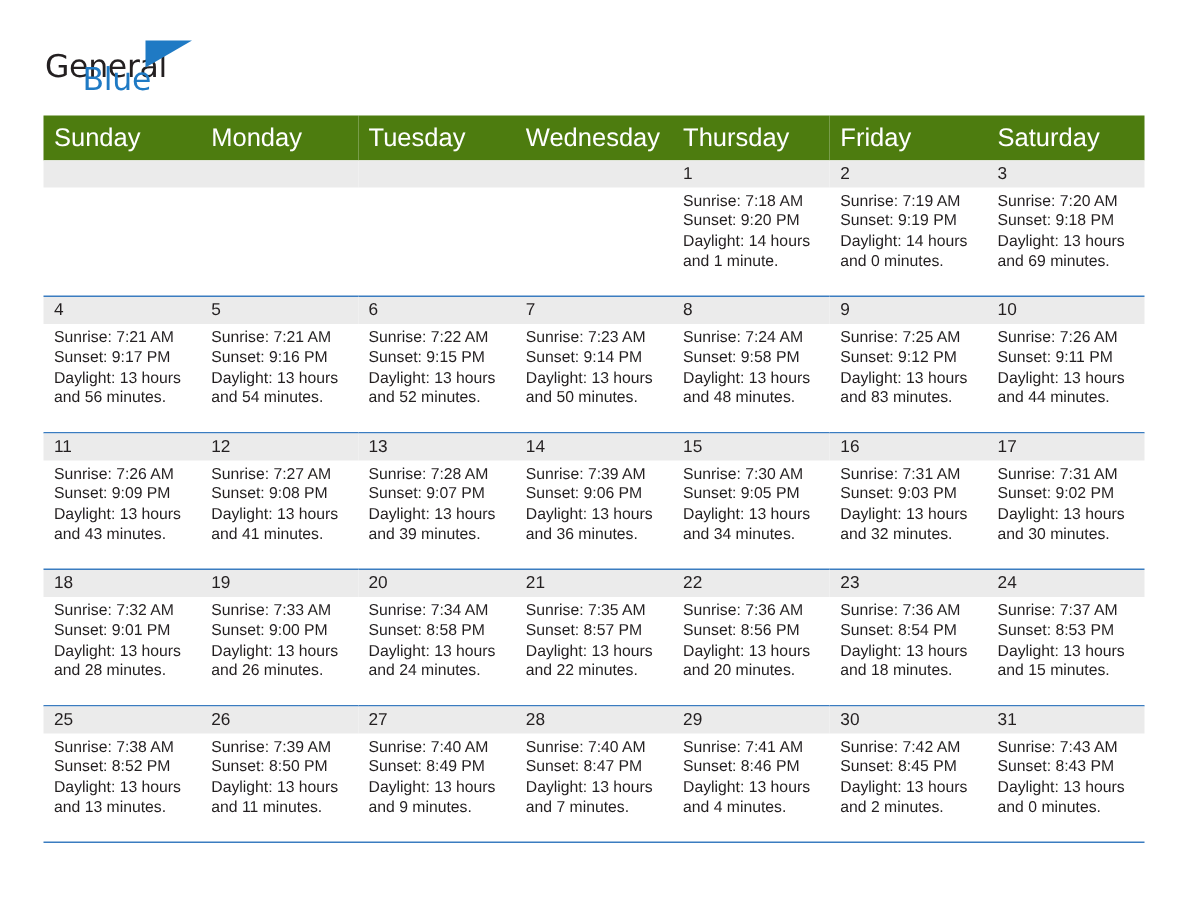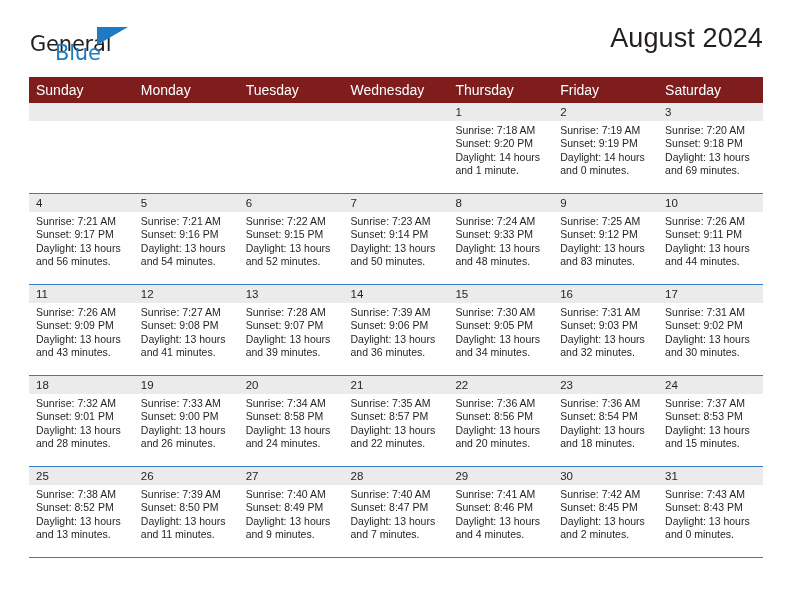--- a/index.html
+++ b/index.html
@@ -88,23 +88,23 @@
 
   
   .calendar {
     width: 734px;
     border-collapse: collapse;
     table-layout: fixed;
     margin-top: 5px;
   }
 
   .calendar th {
-    background: #7f1d1d;
+    background: #4d7c0f;
     color: #ffffff;
-    font-size: 14px;
+    font-size: 17px;
     font-weight: normal;
     text-align: left;
     padding: 5px 0 5px 7px;
     height: 13px;
     border: none;
     margin-top: 30px;
   }
 
   .calendar td {
     vertical-align: top;
@@ -163,21 +163,20 @@
 
   <div class="header">
 
     <div class="logo">
       <span class="logo-general">General</span>
       <span class="logo-triangle"></span>
       <span class="logo-blue">Blue</span>
     </div>
 
     <div class="title-block">
-      <div class="cal-title">August 2024</div>
     </div>
 
   </div>
 
   <table class="calendar">
     <thead>
       <tr>
         <th>Sunday</th>
         <th>Monday</th>
         <th>Tuesday</th>
@@ -286,21 +285,21 @@
                 <div class="daylight-line">Daylight: 13 hours</div>
                 <div class="daylight-line">and 50 minutes.</div>
               </div>
             </div>
           </td>
           <td>
             <div class="cell">
               <div class="daynum-strip">8</div>
               <div class="cell-body">
                 <div>Sunrise: 7:24 AM</div>
-                <div>Sunset: 9:33 PM</div>
+                <div>Sunset: 9:58 PM</div>
                 <div class="daylight-line">Daylight: 13 hours</div>
                 <div class="daylight-line">and 48 minutes.</div>
               </div>
             </div>
           </td>
           <td>
             <div class="cell">
               <div class="daynum-strip">9</div>
               <div class="cell-body">
                 <div>Sunrise: 7:25 AM</div>

